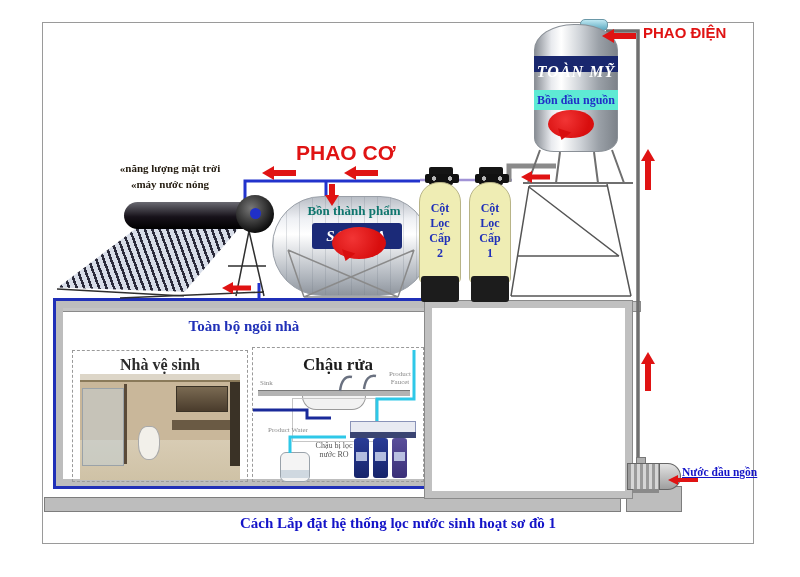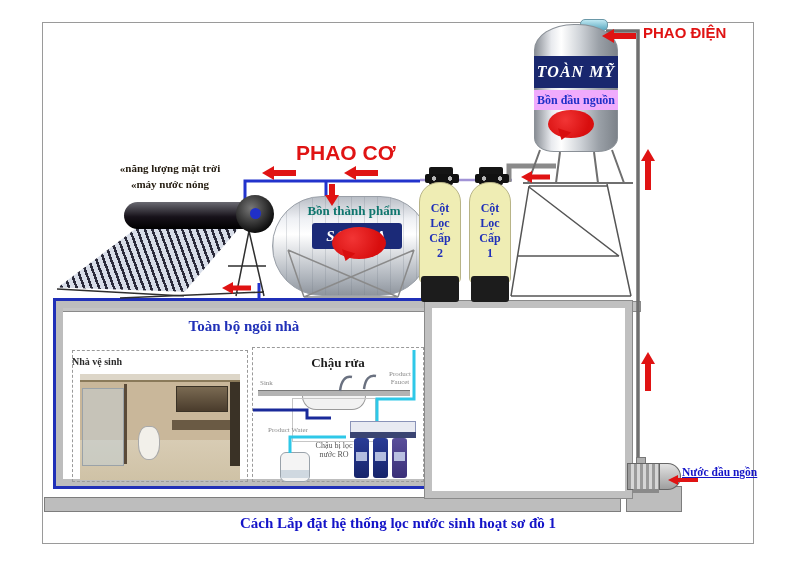--- a/index.html
+++ b/index.html
@@ -51,32 +51,32 @@
   .f-body{width:42px;height:102px;background:#efedb4;border:1px solid #b8b487;border-radius:20px 20px 6px 6px;box-sizing:border-box;
     display:flex;flex-direction:column;align-items:center;justify-content:flex-start;padding-top:18px;}
   .f-body span{font-size:12px;font-weight:bold;color:#2030b8;line-height:15px;}
   .f-base{width:38px;height:26px;background:#1c1c1c;border-radius:3px;}
   
   .tm-body{left:534px;top:24px;width:84px;height:128px;border:1px solid #8a9097;box-sizing:border-box;
     border-radius:40px 40px 20px 20px / 26px 26px 14px 14px;
     background:linear-gradient(90deg,#8a8f96 0%,#e8eaee 20%,#ffffff 32%,#cfd3d8 55%,#9aa0a7 78%,#7d838a 100%);}
   .tm-cap{left:580px;top:19px;width:28px;height:12px;border-radius:5px;border:1px solid #6a98a8;box-sizing:border-box;
     background:linear-gradient(180deg,#bfe8f2,#5aa8c0);}
-  .tm-brand{left:534px;top:56px;width:84px;height:32px;background:#19276e;color:#fff;font-weight:bold;font-style:italic;
+  .tm-brand{left:534px;top:56px;width:84px;height:16px;background:#19276e;color:#fff;font-weight:bold;font-style:italic;
     font-size:16px;text-align:center;line-height:32px;letter-spacing:1px;}
-  .tm-name{left:534px;top:90px;width:84px;height:20px;background:#f0abfc;color:#2030c8;font-weight:bold;
+  .tm-name{left:534px;top:90px;width:84px;height:20px;background:#5eead4;color:#2030c8;font-weight:bold;
     font-size:12px;text-align:center;line-height:20px;}
   .tm-bubble{left:548px;top:110px;width:46px;height:28px;}
   
   .house-title{left:66px;top:318px;width:356px;text-align:center;font-size:15px;font-weight:bold;color:#2030b8;}
   .dash-box{border:1px dashed #9a9a9a;box-sizing:border-box;}
   .bath-box{left:72px;top:350px;width:176px;height:132px;}
-  .bath-label{left:72px;top:356px;width:176px;text-align:left;font-size:10px;font-weight:bold;color:#2c2c2c;}
+  .bath-label{left:72px;top:356px;width:176px;text-align:center;font-size:16px;font-weight:bold;color:#2c2c2c;}
   .sink-box{left:252px;top:347px;width:172px;height:135px;}
-  .sink-label{left:252px;top:355px;width:172px;text-align:center;font-size:13px;font-weight:bold;color:#1c1c1c;}
+  .sink-label{left:252px;top:355px;width:172px;text-align:center;font-size:17px;font-weight:bold;color:#1c1c1c;}
   .note{font-size:7px;color:#8a8a8a;line-height:8px;}
   .note-sink{left:260px;top:379px;}
   .note-faucet{left:380px;top:370px;width:40px;text-align:center;}
   .note-product{left:268px;top:426px;width:48px;}
   .note-ro{left:312px;top:441px;width:44px;text-align:center;font-size:8px;color:#555;line-height:9px;}
   .counter{left:258px;top:390px;width:152px;height:6px;background:#b3b3b3;border-top:1px solid #777;box-sizing:border-box;}
   .cabinet{left:292px;top:398px;width:84px;height:44px;border:1px solid #c6c6c6;box-sizing:border-box;}
   .sink-bowl{left:302px;top:396px;width:64px;height:14px;border:1px solid #9a9a9a;border-top:none;border-radius:0 0 32px 32px;background:#f2f2f2;box-sizing:border-box;}
   .ro-head{left:350px;top:421px;width:66px;height:12px;border:1px solid #8a93b8;background:#e8eaf2;box-sizing:border-box;}
   .ro-rail{left:350px;top:432px;width:66px;height:6px;background:#3a4472;}

